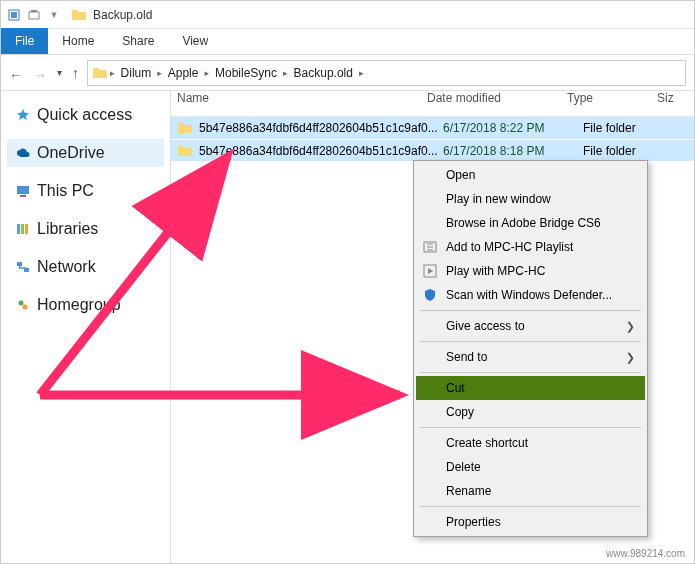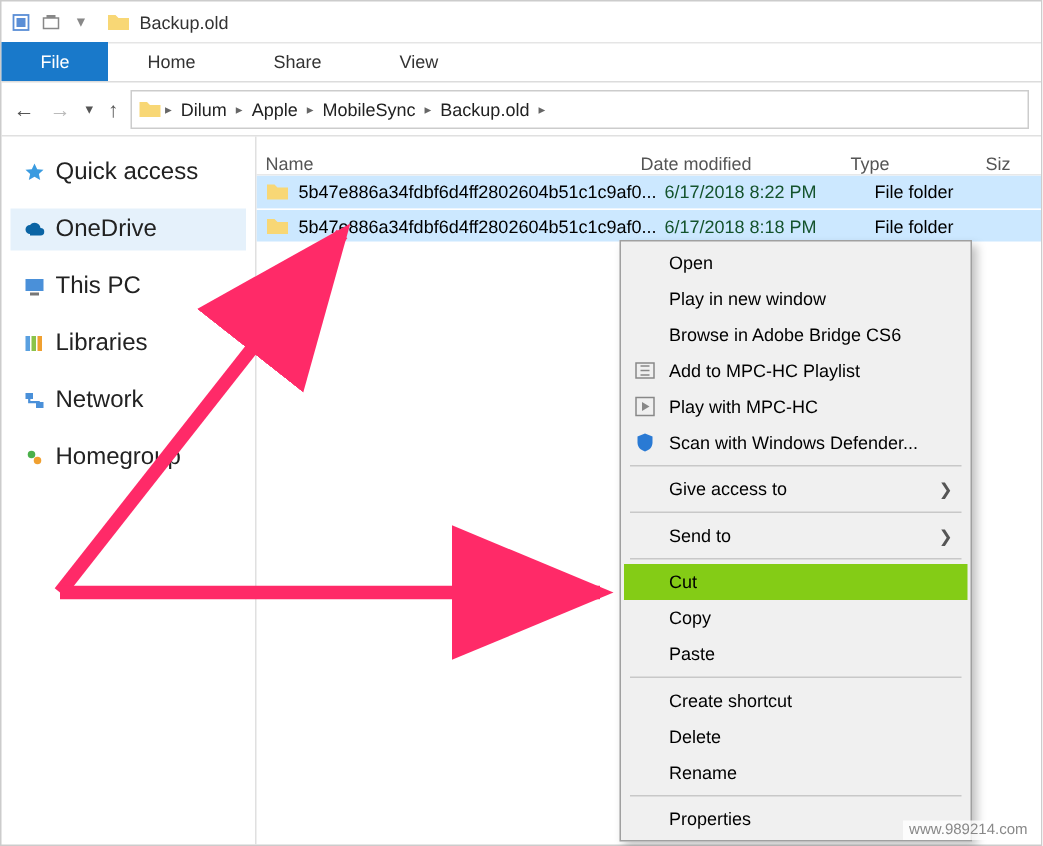--- a/index.html
+++ b/index.html
@@ -3,49 +3,49 @@
 <meta charset="utf-8">
 <style>
   * { box-sizing: border-box; font-family: "Segoe UI", Arial, sans-serif; }
   body { margin: 0; background: #fff; width: 695px; height: 564px; overflow: hidden; position: relative; }
   .window { width: 100%; height: 100%; display: flex; flex-direction: column; border: 1px solid #ccc; }
   .titlebar { height: 28px; display: flex; align-items: center; padding: 0 6px; font-size: 12px; color: #333; border-bottom: 1px solid #e5e5e5; }
   .titlebar .folder-ic { width: 16px; height: 16px; margin-right: 6px; }
   .titlebar .quick { display: flex; gap: 6px; margin-right: 10px; }
   .titlebar .quick span { width: 14px; height: 14px; display: inline-flex; align-items: center; justify-content: center; color: #666; font-size: 11px; }
   .ribbon-tabs { height: 26px; display: flex; align-items: flex-end; padding-left: 0; border-bottom: 1px solid #dcdcdc; font-size: 12px; }
-  .tab { padding: 6px 26px; color: #333; }
+  .tab { padding: 6px 14px; color: #333; }
   .tab.file { background: #1979ca; color: #fff; }
   .addrbar { height: 36px; display: flex; align-items: center; padding: 4px 8px; gap: 8px; border-bottom: 1px solid #e0e0e0; }
   .nav-arrows { display: flex; align-items: center; gap: 10px; color: #555; font-size: 14px; }
   .nav-arrows span { cursor: default; }
   .breadcrumb { flex: 1; height: 26px; border: 1px solid #ccc; display: flex; align-items: center; padding: 0 4px; font-size: 12px; color: #222; gap: 2px; }
   .crumb { padding: 0 4px; }
   .crumb-sep { color: #666; font-size: 9px; }
   .body { flex: 1; display: flex; min-height: 0; }
   .sidebar { width: 170px; border-right: 1px solid #e0e0e0; padding: 10px 6px; font-size: 16px; }
   .side-item { display: flex; align-items: center; gap: 6px; padding: 5px 8px; color: #222; }
   .side-item .ic { width: 16px; height: 16px; display: inline-flex; align-items: center; justify-content: center; }
   .side-item + .spacer { height: 10px; }
   .main { flex: 1; display: flex; flex-direction: column; min-width: 0; }
-  .cols { display: flex; font-size: 12px; color: #555; border-bottom: 1px solid #e8e8e8; height: 26px; align-items: flex-end; padding-left: 6px; }
+  .cols { display: flex; font-size: 12px; color: #555; border-bottom: 1px solid #e8e8e8; height: 26px; align-items: flex-start; padding-left: 6px; }
   .col-name { flex: 0 0 250px; }
   .col-date { flex: 0 0 140px; }
   .col-type { flex: 0 0 90px; }
   .col-size { flex: 0 0 40px; }
   .rows { flex: 1; font-size: 12px; overflow: hidden; }
   .row { display: flex; align-items: center; height: 22px; padding-left: 6px; background: #cce8ff; }
   .row + .row { border-top: 1px solid #fff; }
   .row .ic { width: 16px; height: 16px; margin-right: 6px; }
   .row .c-name { flex: 0 0 244px; white-space: nowrap; overflow: hidden; text-overflow: ellipsis; color: #000000; }
   .row .c-date { flex: 0 0 140px; color: #14532d; }
   .row .c-type { flex: 0 0 90px; color: #000000; }
   .context-menu { position: absolute; left: 413px; top: 160px; width: 235px; background: #f0f0f0; border: 1px solid #a0a0a0; box-shadow: 3px 3px 6px rgba(0,0,0,0.25); font-size: 12px; padding: 2px; }
   .cm-item { display: flex; align-items: center; height: 24px; padding: 0 10px 0 30px; color: #000; position: relative; }
-  .cm-item.hover { background: #84cc16; }
+  .cm-item.hover { background: #4d7c0f; }
   .cm-item .sub { margin-left: auto; color: #555; font-size: 11px; }
   .cm-item .cm-ic { position: absolute; left: 6px; width: 16px; height: 16px; display: inline-flex; align-items: center; justify-content: center; }
   .cm-sep { height: 1px; background: #c8c8c8; margin: 3px 4px; }
   .arrow-overlay { position: absolute; pointer-events: none; }
   .watermark { position: absolute; right: 6px; bottom: 4px; font-size: 10px; color: #888; background: rgba(255,255,255,0.8); padding: 1px 4px; }
   svg.folder path { fill: #f8d775; }
 </style>
 </head>
 <body>
 
@@ -251,23 +251,20 @@
       <span>Send to</span>
       <span class="sub">❯</span>
     </div>
   <div class="cm-sep"></div>
   <div class="cm-item hover">
       <span>Cut</span>
     </div>
   <div class="cm-item">
       <span>Copy</span>
     </div>
-  <div class="cm-item">
-      <span>Paste</span>
-    </div>
   <div class="cm-sep"></div>
   <div class="cm-item">
       <span>Create shortcut</span>
     </div>
   <div class="cm-item">
       <span>Delete</span>
     </div>
   <div class="cm-item">
       <span>Rename</span>
     </div>

